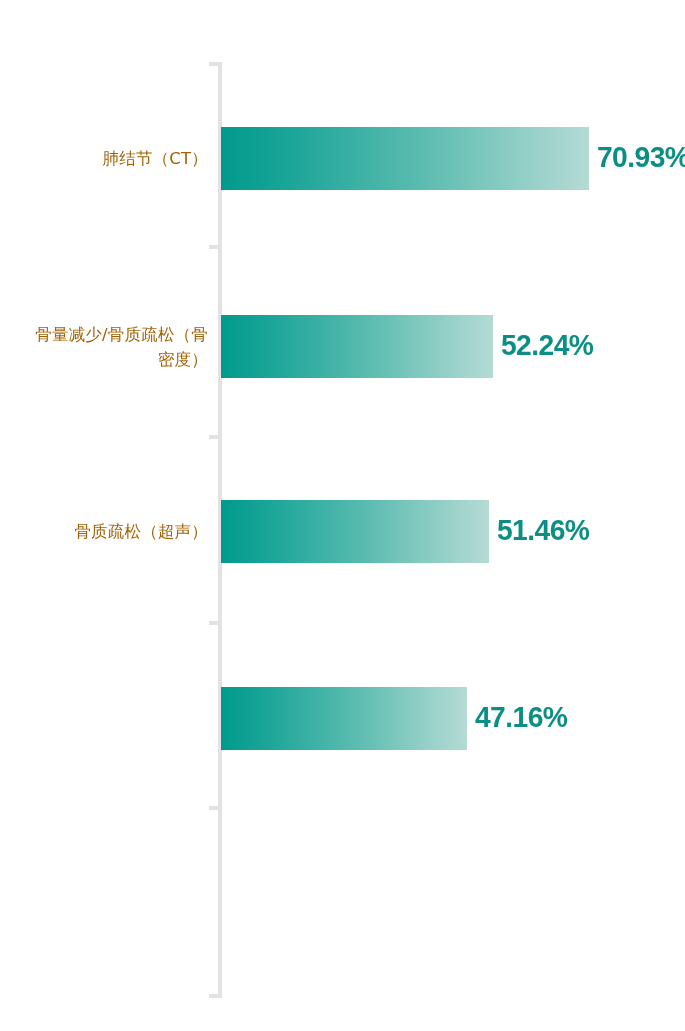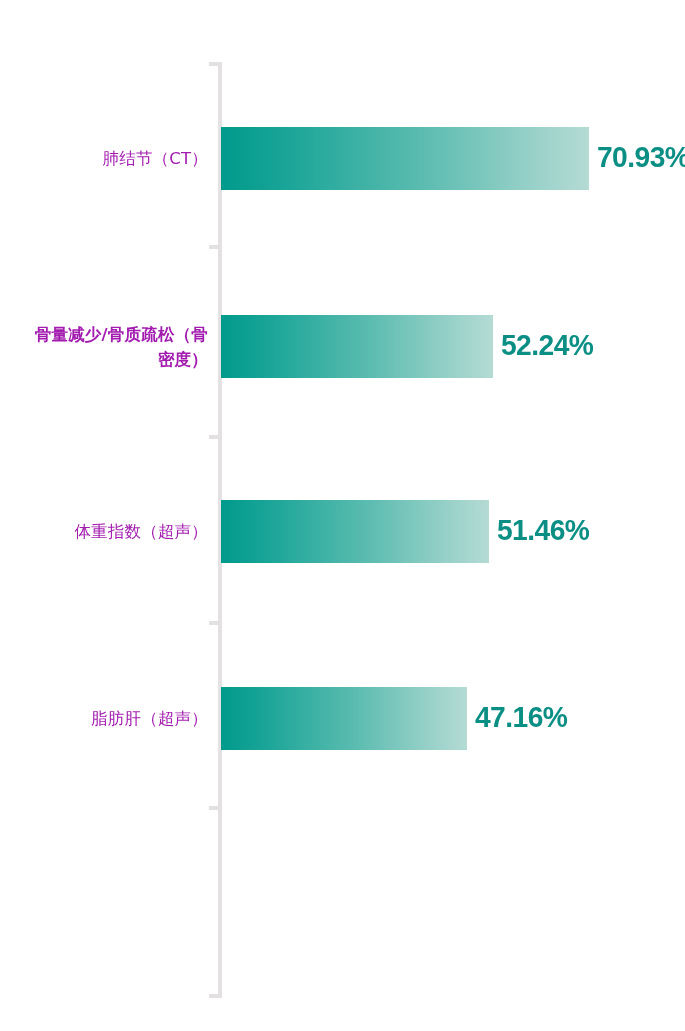--- a/index.html
+++ b/index.html
@@ -44,33 +44,32 @@
     left: 0;
     width: 685px;
     height: 63px;
   }
 
   .cat-label {
     position: absolute;
     left: 0;
     width: 208px;
     text-align: right;
-    color: #a21caf;
+    color: #a16207;
     font-size: 16.5px;
     line-height: 25px;
     letter-spacing: 0.2px;
     font-family: "DejaVu Sans", "Liberation Sans", sans-serif;
     white-space: pre-line;
   }
   .cat-label.one-line {
     top: 19px;
   }
   .cat-label.two-line {
     top: 7px;
-    font-weight: bold;
   }
 
   .bar-track {
     position: absolute;
     left: 221px;
     top: 0;
     height: 63px;
   }
   .bar-fill {
     height: 63px;
@@ -114,29 +113,28 @@
   <div class="bar-row" style="top:315px">
     <div class="cat-label two-line">骨量减少/骨质疏松（骨
 密度）</div>
     <div class="bar-track" style="width:272px">
       <div class="bar-fill" style="width:272px"></div>
     </div>
     <div class="bar-value" style="left:501px">52.24%</div>
   </div>
 
   <div class="bar-row" style="top:500px">
-    <div class="cat-label one-line">体重指数（超声）</div>
+    <div class="cat-label one-line">骨质疏松（超声）</div>
     <div class="bar-track" style="width:268px">
       <div class="bar-fill" style="width:268px"></div>
     </div>
     <div class="bar-value" style="left:497px">51.46%</div>
   </div>
 
   <div class="bar-row" style="top:687px">
-    <div class="cat-label one-line">脂肪肝（超声）</div>
     <div class="bar-track" style="width:246px">
       <div class="bar-fill" style="width:246px"></div>
     </div>
     <div class="bar-value" style="left:475px">47.16%</div>
   </div>
 
 
 </div>
 
 </body></html>

